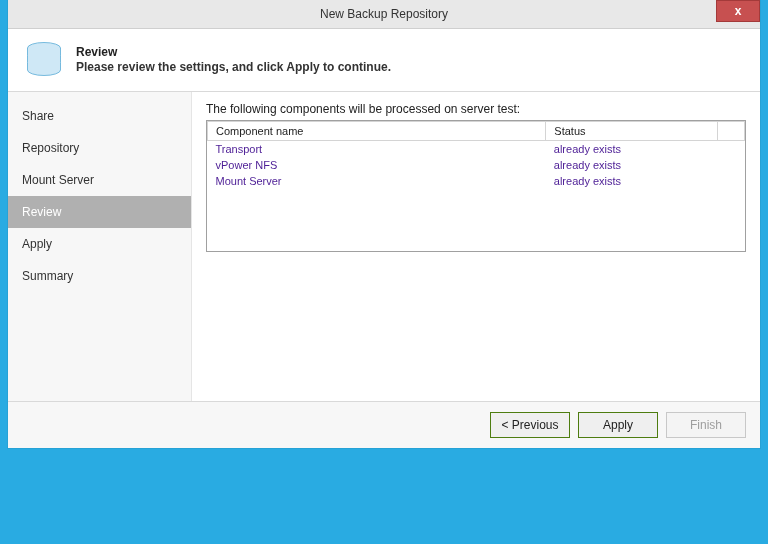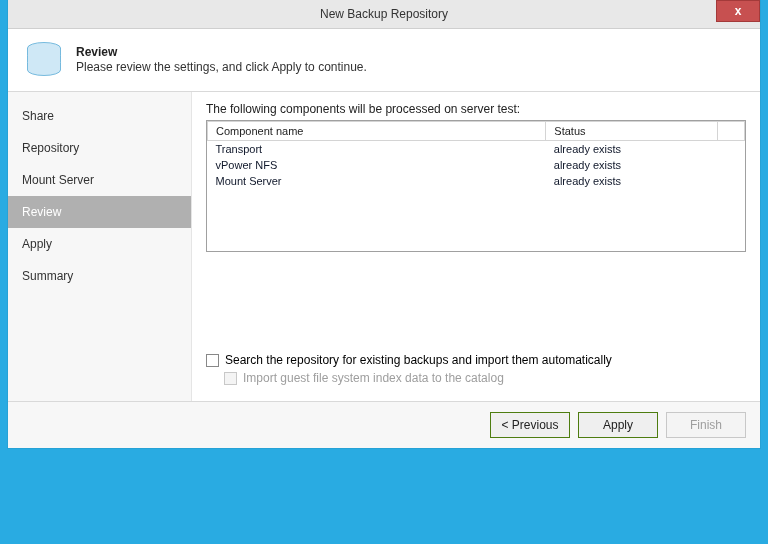--- a/index.html
+++ b/index.html
@@ -72,20 +72,21 @@
   }
   .header-title {
     font-weight: bold;
     font-size: 12px;
     color: #222;
   }
   .header-desc {
     font-size: 12px;
     color: #333;
     margin-top: 1px;
+    font-weight: bold;
   }
   .body {
     flex: 1;
     display: flex;
     min-height: 0;
   }
   .sidebar {
     width: 184px;
     background: #f7f7f7;
     border-right: 1px solid #e5e5e5;
@@ -129,21 +130,21 @@
     text-align: left;
     font-weight: normal;
     background: #fff;
     border: 1px solid #d4d4d4;
     padding: 3px 8px;
     color: #222;
   }
   td {
     padding: 2px 8px;
     border: none;
-    color: #0f172a;
+    color: #4c1d95;
   }
   .col-name { width: 63%; }
   .col-status { width: 32%; }
   .col-extra { width: 5%; }
   .options {
     margin-top: auto;
     padding-bottom: 6px;
   }
   .checkbox-row {
     display: flex;
@@ -259,30 +260,20 @@
             </tr>
             <tr>
               <td>Mount Server</td>
               <td>already exists</td>
               <td></td>
             </tr>
           </tbody>
         </table>
       </div>
 
-      <div class="options">
-        <div class="checkbox-row">
-          <span class="checkbox-box"></span>
-          <span>Search the repository for existing backups and import them automatically</span>
-        </div>
-        <div class="checkbox-row disabled">
-          <span class="checkbox-box"></span>
-          <span>Import guest file system index data to the catalog</span>
-        </div>
-      </div>
     </div>
 
   </div>
 
   <div class="footer">
     <div class="btn">
         <span>&lt; Previous</span>
       </div>
     <div class="btn">
         <span>Apply</span>

